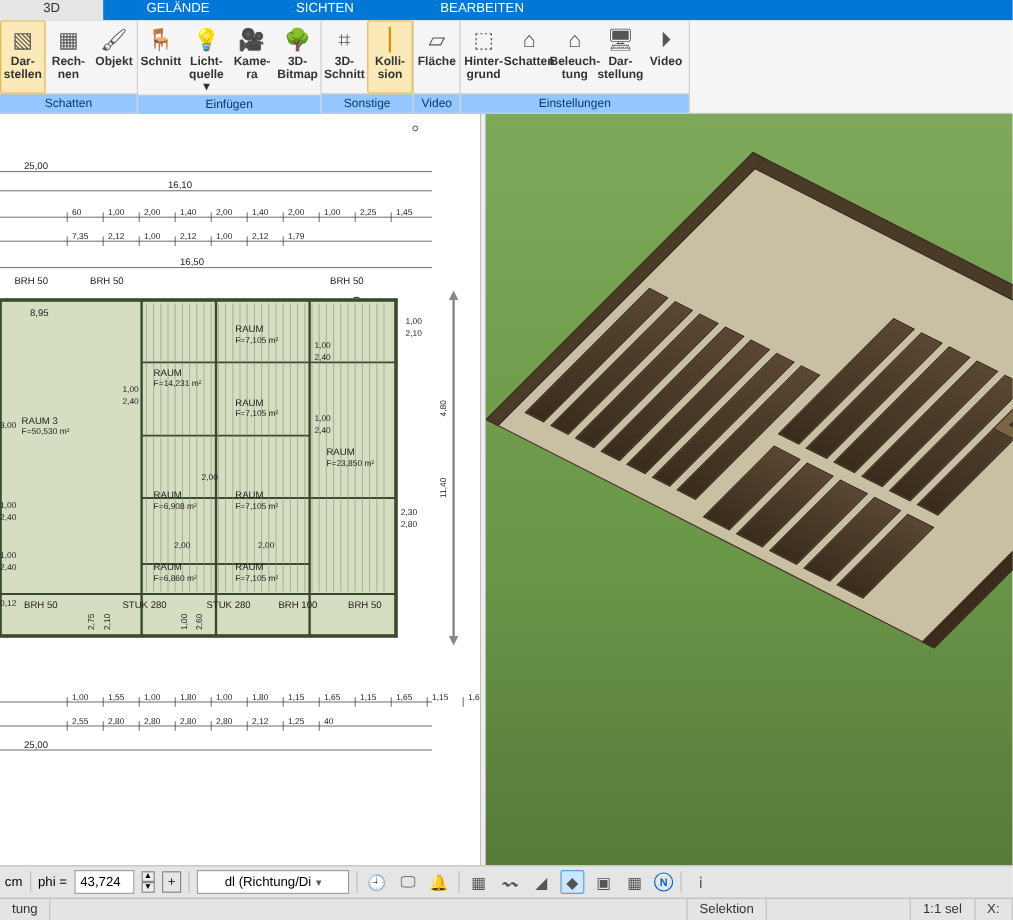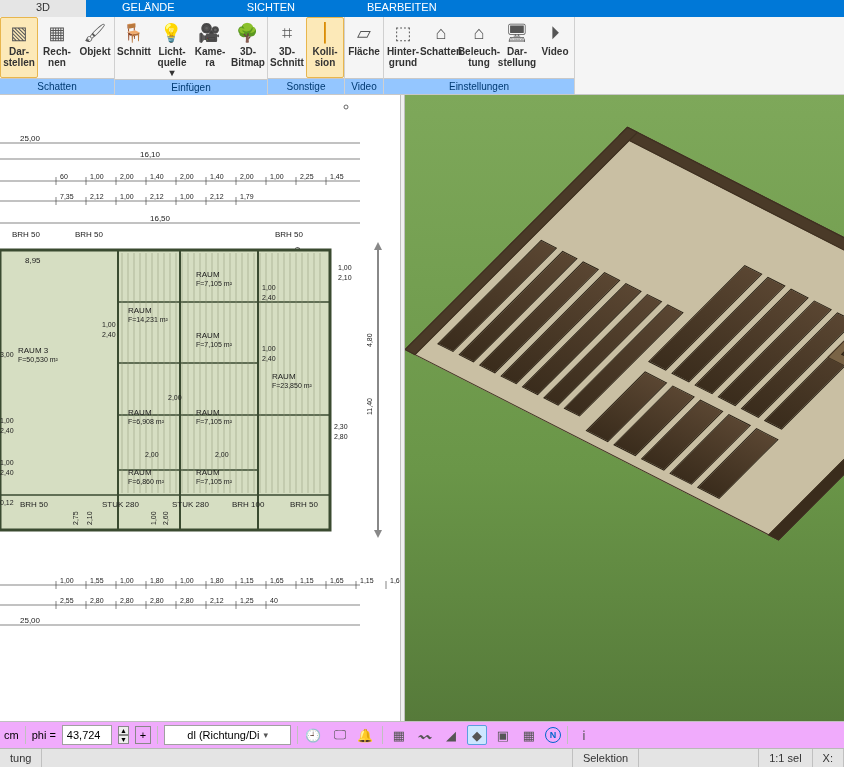--- a/index.html
+++ b/index.html
@@ -31,21 +31,21 @@
   .plan-wrap { position: absolute; inset: 0; overflow: hidden; }
   .plan-wrap svg { position: absolute; left: 0; top: 0; }
 
   
   .view3d { position: absolute; inset: 0; background: linear-gradient(#7ea85a 0%, #6a9648 60%, #567a3a 100%); }
   .roof { position: absolute; background: #6e5a44; border: 1px solid #3e3020; transform-origin: center; }
   .beams { position: absolute; display: flex; }
   .beam { background: linear-gradient(#5a4632, #3a2c1c); border: 1px solid #2a2014; }
 
   
-  .bottombar { position: absolute; left: 0; right: 0; bottom: 19px; height: 27px; background: #f0abfc; border-top: 1px solid #c0c0c0; display: flex; align-items: center; gap: 6px; padding: 0 4px; }
+  .bottombar { position: absolute; left: 0; right: 0; bottom: 19px; height: 27px; background: #e5e5e5; border-top: 1px solid #c0c0c0; display: flex; align-items: center; gap: 6px; padding: 0 4px; }
   .bottombar input[type=text] { height: 20px; font-size: 11px; padding: 0 4px; border: 1px solid #a0a0a0; }
   .spin { width: 50px; }
   .spin-btns { display: inline-flex; flex-direction: column; }
   .spin-btns span { width: 11px; height: 9px; border: 1px solid #888; font-size: 7px; text-align: center; line-height: 7px; background: #eee; cursor: pointer; }
   .combo { height: 20px; border: 1px solid #a0a0a0; background: #fff; display: inline-flex; align-items: center; padding: 0 22px; gap: 4px; }
   .combo .chev { font-size: 9px; color: #555; }
   .sep { width: 1px; height: 18px; background: #c0c0c0; }
   .ticon { width: 20px; height: 20px; display: flex; align-items: center; justify-content: center; font-size: 13px; color: #555; cursor: pointer; border-radius: 2px; }
   .ticon.active { background: #cde6ff; border: 1px solid #5a9fe0; }
   .ticon.blue { color: #0066cc; border: 1px solid #0066cc; border-radius: 50%; width:16px; height:16px; font-size:9px; font-weight:bold; }

